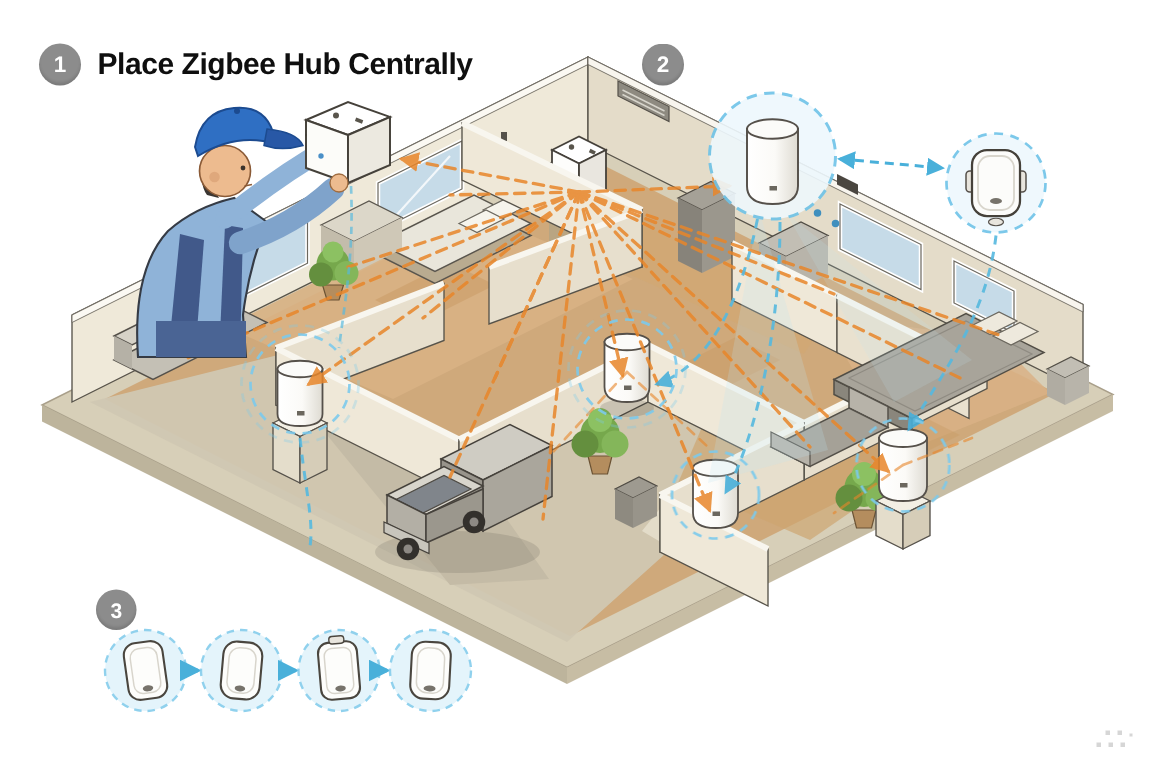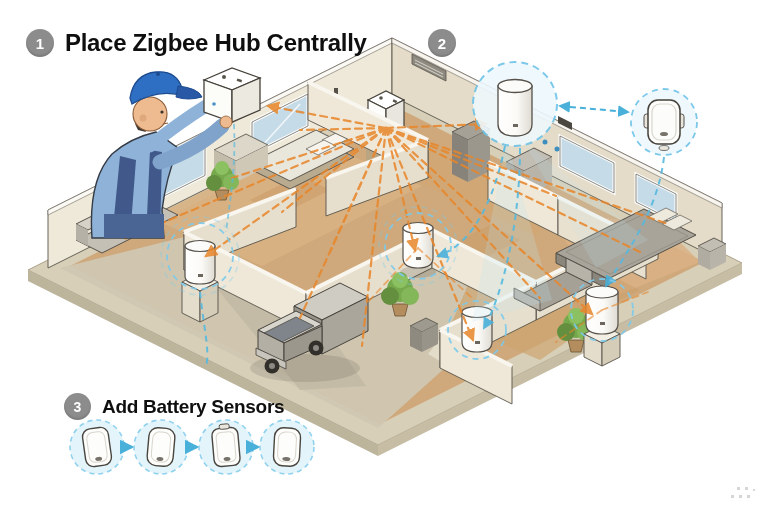--- a/index.html
+++ b/index.html
@@ -3,21 +3,21 @@
 <meta charset="utf-8">
 <style>
   html,body{margin:0;padding:0;background:#fff;}
   .stage{position:relative;width:768px;height:512px;background:#ffffff;overflow:hidden;
          font-family:"Liberation Sans",sans-serif;}
   .stage svg{position:absolute;left:0;top:0;}
   .step{position:absolute;display:flex;align-items:center;gap:11px;white-space:nowrap;z-index:5;}
   .step .badge{width:28px;height:28px;border-radius:50%;background:#8c8c8c;color:#fff;
                display:flex;align-items:center;justify-content:center;font-weight:700;font-size:15px;
                box-shadow:inset 0 -2px 2px rgba(0,0,0,.12);}
-  .step .lbl{font-weight:700;font-size:24px;color:#0f0f0f;letter-spacing:-0.3px;}
+  .step .lbl{font-weight:700;font-size:20px;color:#0f0f0f;letter-spacing:-0.3px;}
   #step1{left:26px;top:29px;}
   #step2{left:428px;top:29px;}
   #step3{left:64px;top:393px;}
   #step3 .lbl{font-size:19px;}
   #step3 .badge{width:27px;height:27px;font-size:14px;}
 </style>
 </head>
 <body>
 
 <div class="stage">
@@ -403,16 +403,15 @@
 
 <div class="step" id="step1">
   <span class="badge">1</span>
   <span class="lbl">Place Zigbee Hub Centrally</span>
 </div>
 <div class="step" id="step2">
   <span class="badge">2</span>
 </div>
 <div class="step" id="step3">
   <span class="badge">3</span>
-  <span class="lbl">Add Battery Sensors</span>
 </div>
 
 </div>
 
 </body></html>

